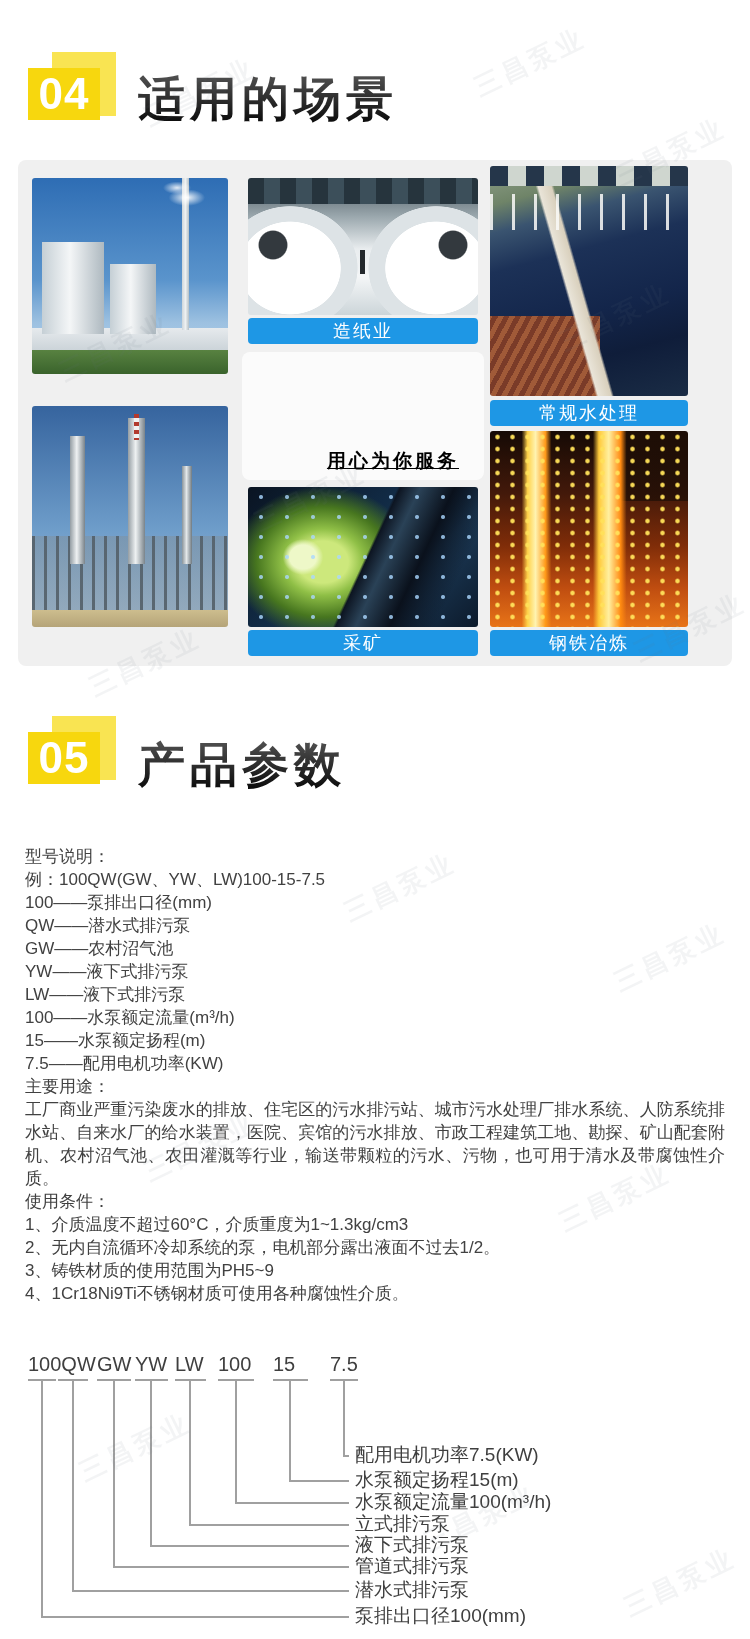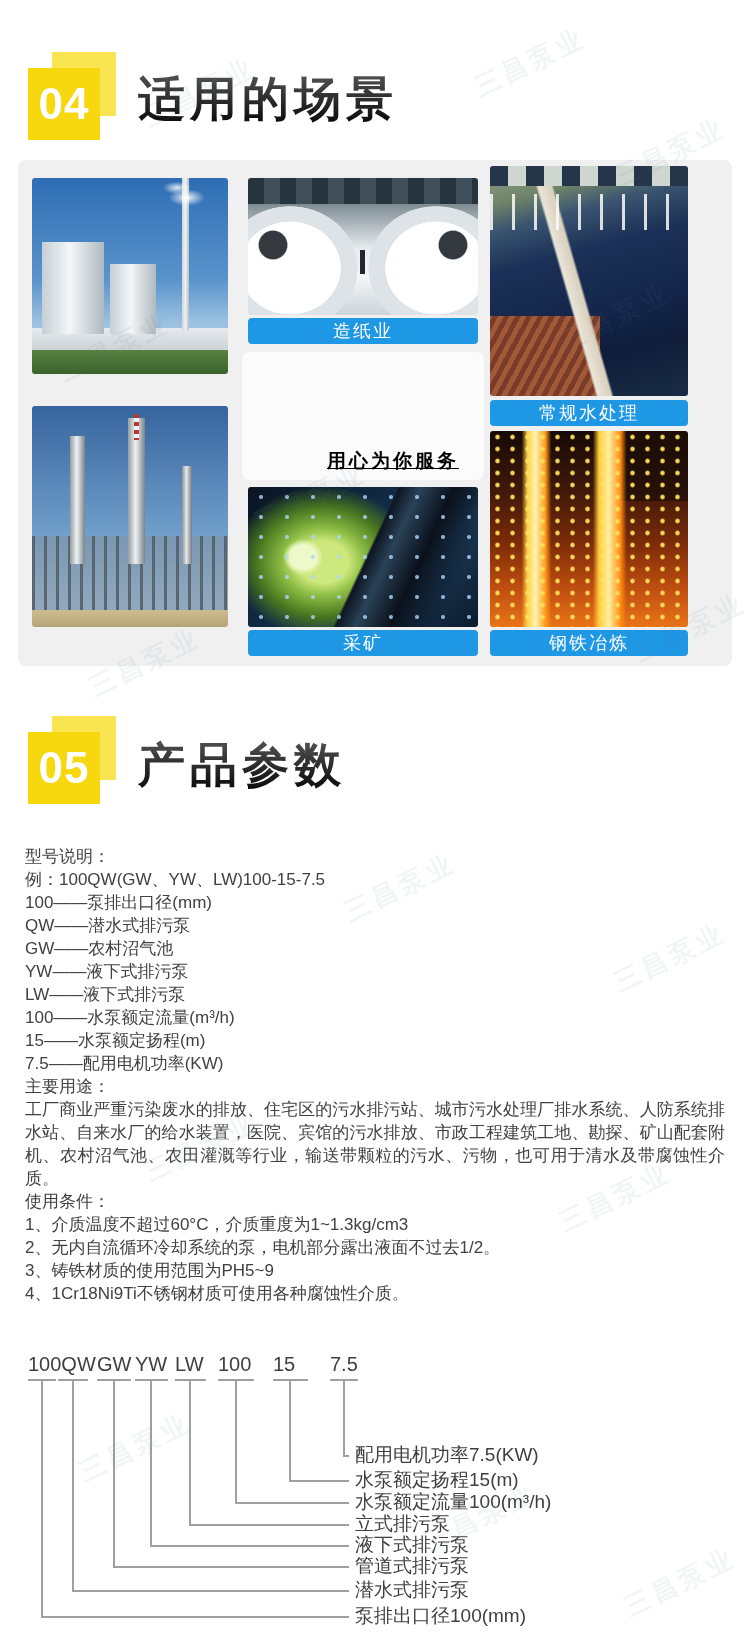--- a/index.html
+++ b/index.html
@@ -7,21 +7,21 @@
     position:relative;width:750px;height:1639px;margin:0 auto;background:#fff;
     font-family:"Liberation Sans","DejaVu Sans",sans-serif;overflow:hidden;
   }
   
   .wm-layer{position:absolute;inset:0;pointer-events:none;z-index:5;}
   .wm{position:absolute;font-size:26px;font-weight:bold;color:rgba(100,112,128,.08);
       white-space:nowrap;transform:rotate(-26deg);letter-spacing:4px;}
   
   .badge{position:absolute;width:90px;height:94px;z-index:2;}
   .badge-back{position:absolute;left:20px;top:0;width:64px;height:64px;background:#f9e452;border:4px solid #fff;}
-  .badge-front{position:absolute;left:0;top:20px;width:72px;height:72px;background:#f7d70e;
+  .badge-front{position:absolute;left:0;top:20px;width:72px;height:52px;background:#f7d70e;
       display:flex;align-items:center;justify-content:center;}
   .badge-num{color:#fff;font-size:44px;font-weight:bold;letter-spacing:1px;}
   .sec-title{
     position:absolute;margin:0;font-size:47px;font-weight:bold;letter-spacing:5px;color:#2e2e2e;
     background:linear-gradient(180deg,#5a5a5a 0%,#0d0d0d 85%);
     -webkit-background-clip:text;background-clip:text;-webkit-text-fill-color:transparent;z-index:2;
   }
   
   .panel{position:absolute;left:18px;top:160px;width:714px;height:506px;background:#f0f0f0;border-radius:8px;}
   .photo{position:absolute;border-radius:3px;overflow:hidden;z-index:1;}

